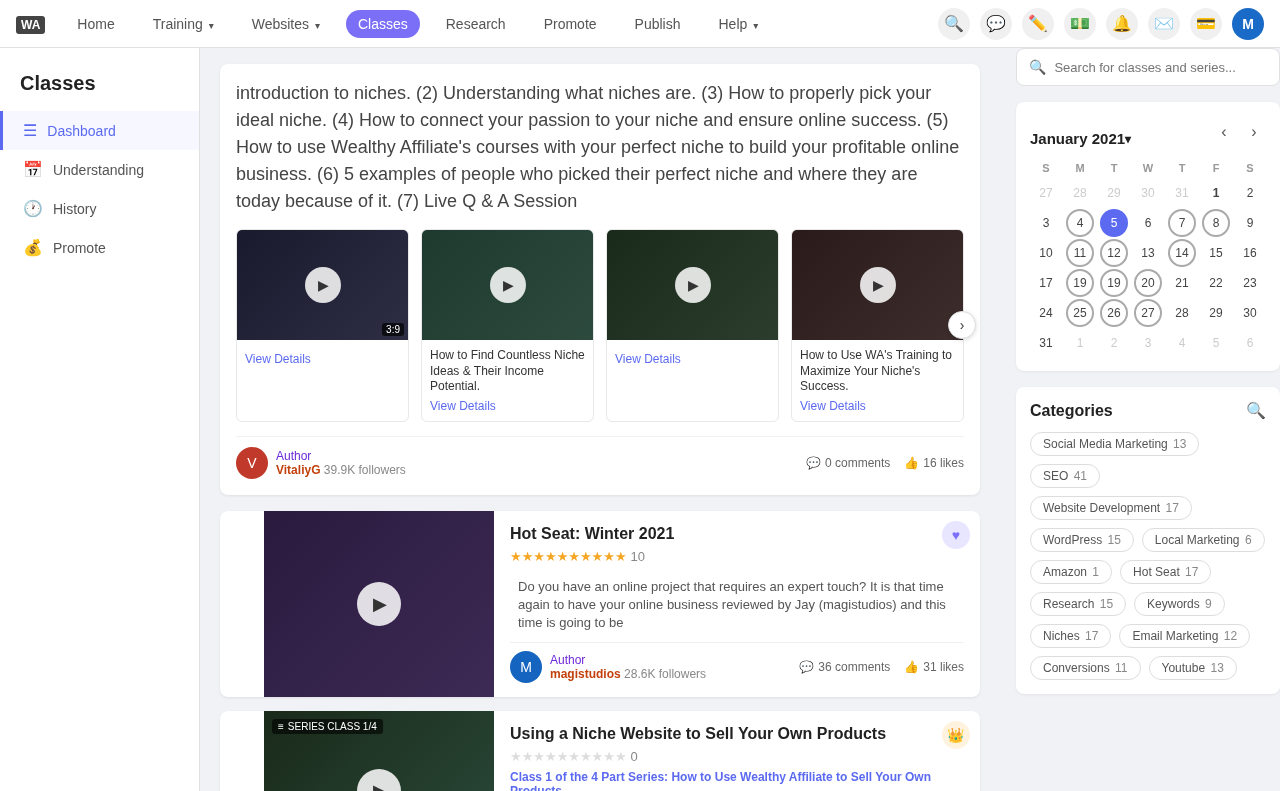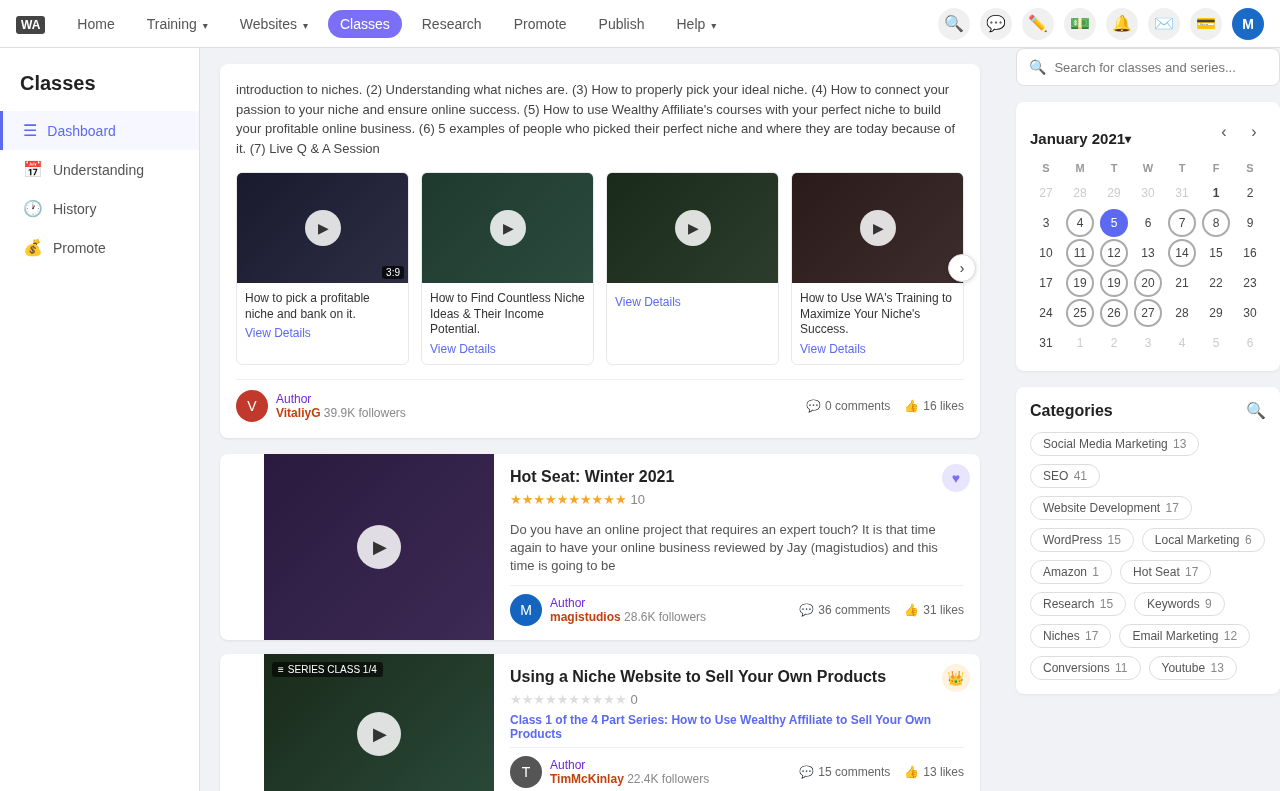--- a/index.html
+++ b/index.html
@@ -2,21 +2,21 @@
 <html><head>
   <meta charset="utf-8">
   <style>
     * { box-sizing: border-box; margin: 0; padding: 0; }
     body { font-family: -apple-system, BlinkMacSystemFont, 'Segoe UI', sans-serif; background: #f0f2f5; font-size: 14px; color: #333; }
 
     
     .topnav { background: #fff; border-bottom: 1px solid #e0e0e0; display: flex; align-items: center; padding: 0 16px; height: 48px; position: fixed; top: 0; left: 0; right: 0; z-index: 100; }
     .topnav-logo { margin-right: 20px; font-weight: bold; font-size: 18px; color: #444; }
     .topnav-logo span { display: inline-block; background: #444; color: #fff; padding: 2px 5px; border-radius: 3px; font-size: 12px; }
-    .topnav-links { display: flex; align-items: center; gap: 8px; flex: 1; }
+    .topnav-links { display: flex; align-items: center; gap: 14px; flex: 1; }
     .topnav-link { padding: 6px 12px; color: #555; cursor: pointer; border-radius: 4px; font-size: 14px; white-space: nowrap; }
     .topnav-link.active { background: #7c6ff7; color: #fff; border-radius: 20px; }
     .topnav-link .arrow { font-size: 10px; margin-left: 2px; }
     .topnav-icons { display: flex; align-items: center; gap: 10px; }
     .topnav-icon { width: 32px; height: 32px; border-radius: 50%; background: #f0f0f0; display: flex; align-items: center; justify-content: center; cursor: pointer; font-size: 16px; color: #555; }
     .topnav-avatar { width: 32px; height: 32px; border-radius: 50%; background: #1a6ac7; display: flex; align-items: center; justify-content: center; color: #fff; font-weight: bold; font-size: 14px; }
 
     
     .layout { display: flex; margin-top: 48px; min-height: calc(100vh - 48px); }
 
@@ -27,21 +27,21 @@
     .sidebar-item.active { color: #5b6af0; border-left: 3px solid #5b6af0; background: #f7f8ff; }
     .sidebar-icon { font-size: 16px; }
 
     
     .main { flex: 1; padding: 16px 20px; overflow-y: auto; }
 
     
     .content-card { background: #fff; border-radius: 8px; margin-bottom: 16px; padding: 16px; box-shadow: 0 1px 3px rgba(0,0,0,0.08); }
 
     
-    .intro-text { font-size: 13px; color: #444; line-height: 1.5; margin-bottom: 14px; }
+    .intro-text { font-size: 18px; color: #444; line-height: 1.5; margin-bottom: 14px; }
 
     
     .video-grid { display: flex; gap: 12px; margin-bottom: 14px; position: relative; }
     .video-card { flex: 1; border: 1px solid #e8e8e8; border-radius: 6px; overflow: hidden; }
     .video-thumb { position: relative; background: #222; height: 110px; display: flex; align-items: center; justify-content: center; }
     .play-btn { width: 36px; height: 36px; background: rgba(255,255,255,0.85); border-radius: 50%; display: flex; align-items: center; justify-content: center; position: absolute; cursor: pointer; }
     .play-btn::after { content: '▶'; font-size: 14px; color: #333; margin-left: 2px; }
     .duration-badge { position: absolute; bottom: 4px; right: 4px; background: rgba(0,0,0,0.7); color: #fff; font-size: 10px; padding: 1px 4px; border-radius: 3px; }
     .video-info { padding: 8px; }
     .video-title { font-size: 12px; color: #333; line-height: 1.3; margin-bottom: 4px; font-weight: 500; }
@@ -62,21 +62,21 @@
     
     .class-card { background: #fff; border-radius: 8px; margin-bottom: 14px; overflow: hidden; box-shadow: 0 1px 3px rgba(0,0,0,0.08); padding-left: 44px; }
     .class-card-inner { display: flex; gap: 0; }
     .class-thumb { width: 230px; flex-shrink: 0; background: #222; position: relative; cursor: pointer; min-height: 160px; display: flex; align-items: center; justify-content: center; }
     .class-thumb .play-btn { width: 44px; height: 44px; }
     .class-thumb .play-btn::after { font-size: 18px; }
     .series-badge { position: absolute; top: 8px; left: 8px; background: rgba(0,0,0,0.6); color: #fff; font-size: 10px; padding: 2px 6px; border-radius: 3px; display: flex; align-items: center; gap: 4px; }
     .class-content { flex: 1; padding: 14px 16px; }
     .class-title { font-size: 16px; font-weight: 700; color: #222; margin-bottom: 6px; }
     .rating-score { color: #888; font-size: 13px; margin-left: 4px; }
-    .class-desc { font-size: 13px; color: #555; line-height: 1.4; margin: 8px 0 10px; }
+    .class-desc { font-size: 13px; color: #555; line-height: 1.4; margin: 8px 8px 10px; }
     .series-label { font-size: 12px; color: #888; margin-bottom: 6px; }
     .series-label span { color: #5b6af0; font-weight: 600; }
     .heart-btn { position: absolute; top: 10px; right: 10px; width: 28px; height: 28px; border-radius: 50%; background: #e8e5ff; display: flex; align-items: center; justify-content: center; cursor: pointer; font-size: 14px; color: #7c6ff7; }
     .crown-btn { position: absolute; top: 10px; right: 10px; width: 28px; height: 28px; border-radius: 50%; background: #fff3e0; display: flex; align-items: center; justify-content: center; cursor: pointer; font-size: 14px; color: #f5a623; }
     .class-content-wrap { position: relative; flex: 1; display: flex; flex-direction: column; }
     .stars-row { display: flex; align-items: center; margin-bottom: 6px; }
     .star { color: #f5a623; font-size: 13px; }
     .star.empty { color: #ddd; }
 
     
@@ -172,21 +172,20 @@
     <div class="content-card">
       <p class="intro-text">introduction to niches. (2) Understanding what niches are. (3) How to properly pick your ideal niche. (4) How to connect your passion to your niche and ensure online success. (5) How to use Wealthy Affiliate's courses with your perfect niche to build your profitable online business. (6) 5 examples of people who picked their perfect niche and where they are today because of it. (7) Live Q &amp; A Session</p>
 
       <div class="video-grid">
         <div class="video-card">
           <div class="video-thumb thumb-dark1">
             <div class="play-btn"></div>
             <div class="duration-badge">3:9</div>
           </div>
           <div class="video-info">
-            <div class="video-title">How to pick a profitable niche and bank on it.</div>
             <a class="view-details">View Details</a>
           </div>
         </div>
         <div class="video-card">
           <div class="video-thumb thumb-dark2">
             <div class="play-btn"></div>
           </div>
           <div class="video-info">
             <div class="video-title">How to Find Countless Niche Ideas &amp; Their Income Potential.</div>
             <a class="view-details">View Details</a>

